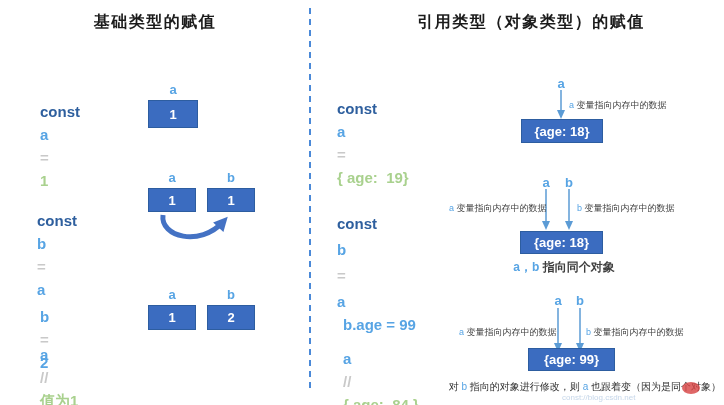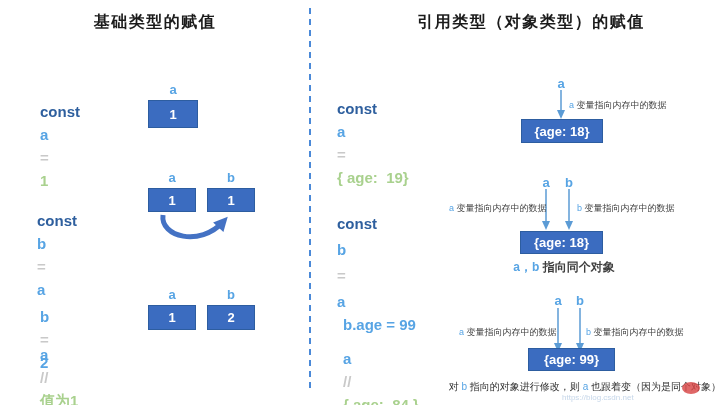--- a/index.html
+++ b/index.html
@@ -117,15 +117,15 @@
     <line x1="6" y1="0" x2="6" y2="36" stroke="#5b9bd5" stroke-width="1.5"></line>
     <polygon points="6,44 2,35 10,35" fill="#5b9bd5"></polygon>
   </svg>
   <div class="note" style="left:459px;top:326px;"><span class="nv">a</span> <span>变量指向内存中的数据</span></div>
   <div class="note" style="left:586px;top:326px;"><span class="nv">b</span> <span>变量指向内存中的数据</span></div>
   <div class="mbox" style="left:528px;top:340px;width:87px;height:23px;margin-top:8px;">{age: 99}</div>
 
   <div class="footnote"><span>对 </span><span class="nv">b</span><span> 指向的对象进行修改，则 </span><span class="nv">a</span><span> 也跟着变（因为是同个对象）</span></div>
 
   <div class="wm-badge"></div>
-  <div class="wm-url">https://blog.csdn.net</div>
+  <div class="wm-url">const://blog.csdn.net</div>
 
 </div>
 
 </body></html>

